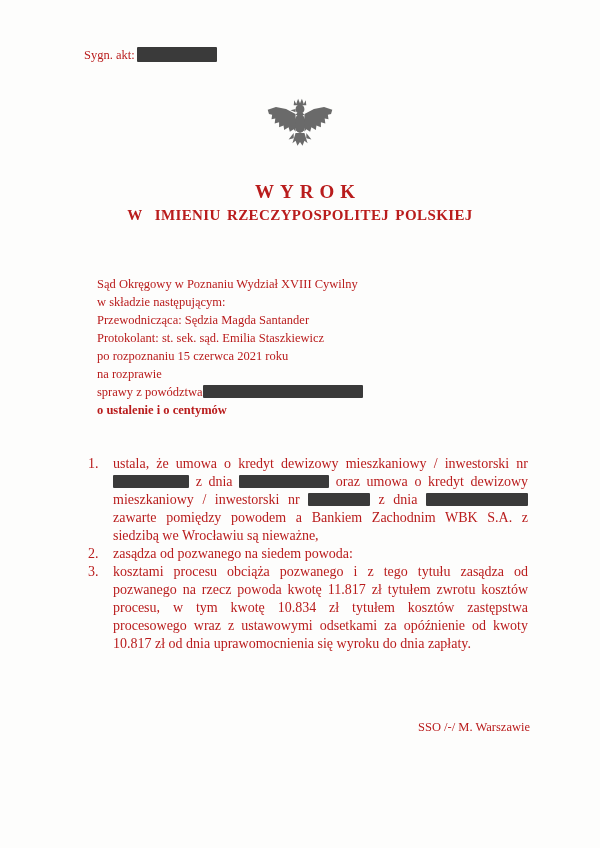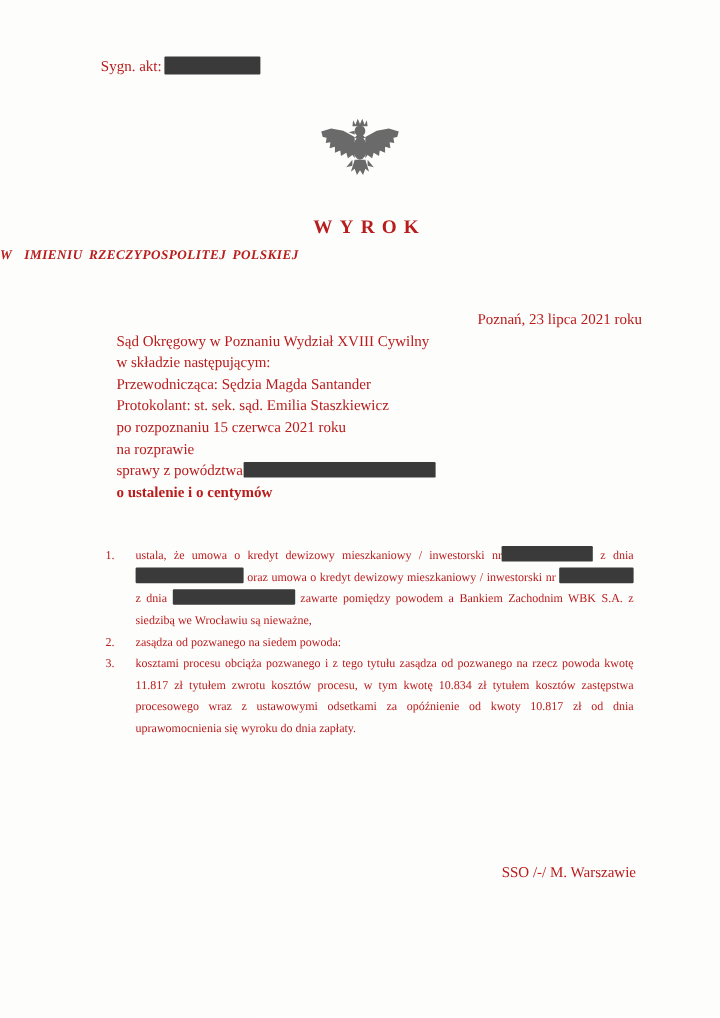--- a/index.html
+++ b/index.html
@@ -7,28 +7,28 @@
     position:relative;width:600px;height:848px;background:#fdfdfc;overflow:hidden;
     font-family:"Liberation Serif","DejaVu Serif",serif;color:#b91c1c;
     -webkit-font-smoothing:antialiased;
   }
   .sygn{position:absolute;top:47px;left:84px;font-size:12.5px;white-space:nowrap;}
   .redact{display:inline-block;background:#3a3a3a;height:13px;vertical-align:-2px;border-radius:1px;}
   .sygn .redact{width:80px;height:15px;vertical-align:-3px;margin-left:2px;}
   .emblem{position:absolute;top:92px;left:0;width:100%;display:flex;justify-content:center;}
   .emblem svg{filter:blur(.35px);opacity:.88;}
   .h1{position:absolute;top:181px;left:0;width:100%;text-align:center;font-weight:bold;
-      font-size:16px;letter-spacing:6px;padding-left:16px;box-sizing:border-box;}
-  .h2{position:absolute;top:207px;left:0;width:100%;text-align:left;font-weight:bold;
-      font-size:11px;letter-spacing:.4px;word-spacing:2px;white-space:pre;font-style:italic;}
+      font-size:19px;letter-spacing:6px;padding-left:16px;box-sizing:border-box;}
+  .h2{position:absolute;top:207px;left:0;width:100%;text-align:center;font-weight:bold;
+      font-size:15px;letter-spacing:.4px;word-spacing:2px;white-space:pre;}
   .dateline{position:absolute;top:259px;right:65px;font-size:12.5px;}
   .intro{position:absolute;top:275px;left:97px;width:442px;font-size:12.5px;line-height:18px;}
   .intro-line{white-space:nowrap;}
   .bold{font-weight:bold;}
-  .rulings{position:absolute;top:455px;left:88px;width:440px;font-size:10px;line-height:18px;
+  .rulings{position:absolute;top:455px;left:88px;width:440px;font-size:14px;line-height:18px;
            text-align:justify;}
   .ruling{padding-left:25px;text-indent:-25px;}
   .marker{display:inline-block;width:25px;text-indent:0;}
   .sub{margin-left:34px;padding-left:17px;text-indent:-17px;}
   .sub .marker{width:17px;}
   .signature{position:absolute;top:720px;right:70px;font-size:12.5px;}
 </style>
 </head>
 <body>
 
@@ -50,21 +50,20 @@
         <path d="M53,58 L67,58 L72,74 L67,70 L64,78 L60,72 L56,78 L53,70 L48,74 Z"></path>
         <path d="M50,58 L42,68 L50,66 Z"></path>
         <path d="M70,58 L78,68 L70,66 Z"></path>
       </g>
     </svg>
   </div>
 
   <div class="h1">WYROK</div>
   <div class="h2">W  IMIENIU RZECZYPOSPOLITEJ POLSKIEJ</div>
 
-  <div class="dateline">Poznań, 23 lipca 2021 roku</div>
 
   <div class="intro">
       <div class="intro-line"><span>Sąd Okręgowy w Poznaniu Wydział XVIII Cywilny</span></div>
       <div class="intro-line"><span>w składzie następującym:</span></div>
       <div class="intro-line"><span>Przewodnicząca: Sędzia Magda Santander</span></div>
       <div class="intro-line"><span>Protokolant: st. sek. sąd. Emilia Staszkiewicz</span></div>
       <div class="intro-line"><span>po rozpoznaniu 15 czerwca 2021 roku</span></div>
       <div class="intro-line"><span>na rozprawie</span></div>
       <div class="intro-line"><span>sprawy z powództwa</span><span class="redact" style="width: 160px;"></span></div>
       <div class="intro-line"><span class="bold">o ustalenie i o centymów</span></div>

